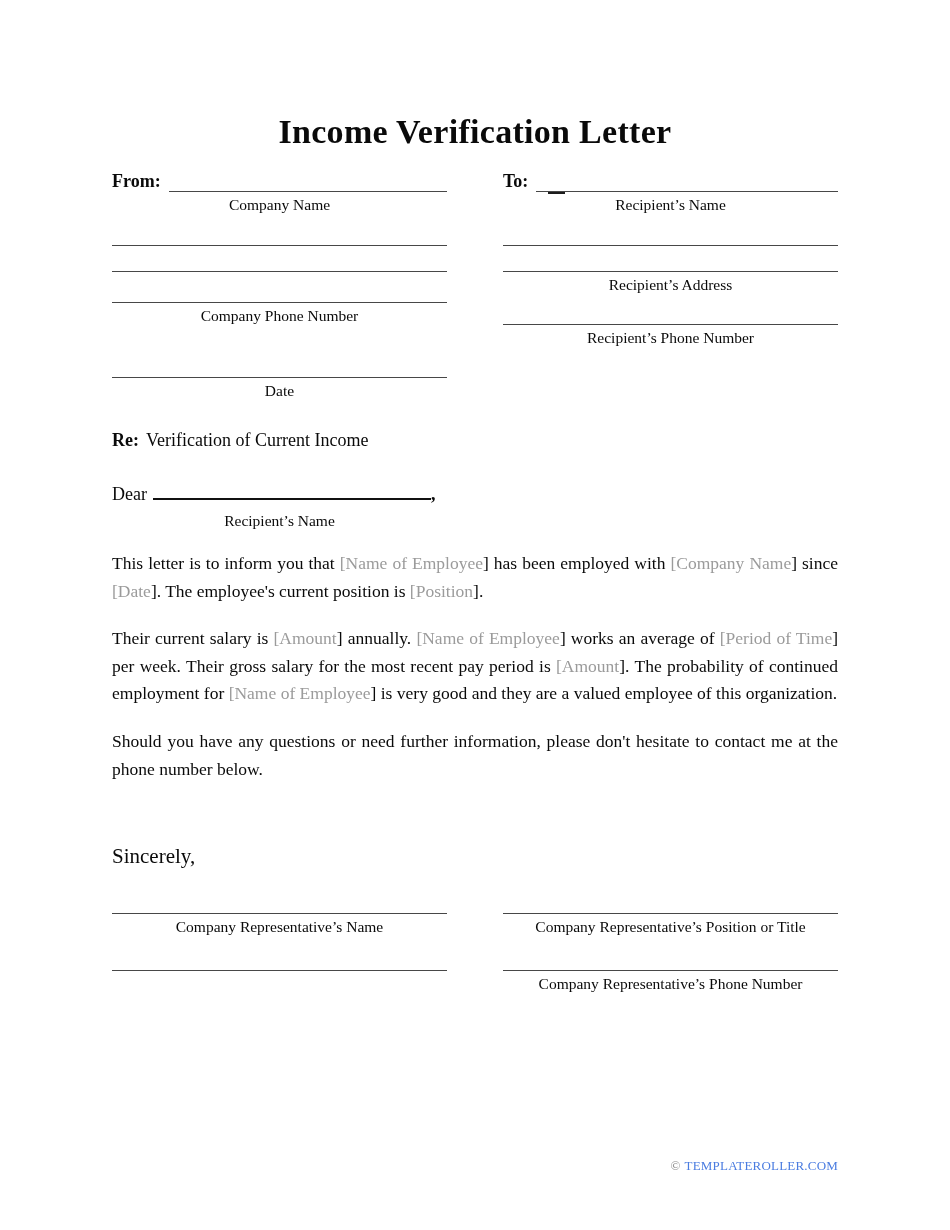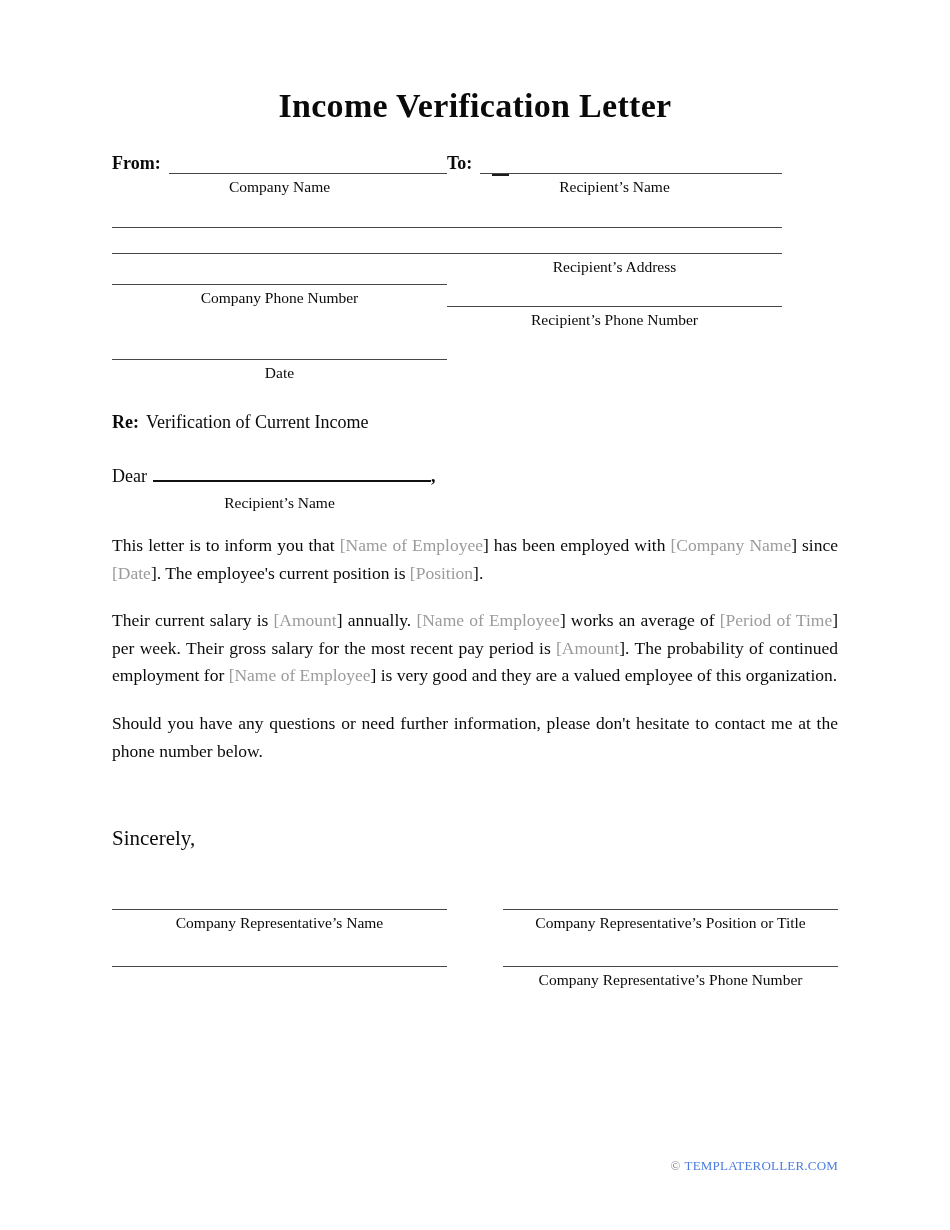--- a/index.html
+++ b/index.html
@@ -14,29 +14,29 @@
     width:950px;height:1230px;
     background:#ffffff;
     box-sizing:border-box;
     padding:0 112px;
     font-family:"Liberation Serif", serif;
     color:var(--ink);
     overflow:hidden;
   }
   .title{
     margin:0;
-    padding-top:84px;
+    padding-top:110px;
     text-align:center;
     font-size:34px;
     line-height:44px;
     font-weight:bold;
     letter-spacing:.3px;
   }
   
-  .fields{display:flex;margin-top:24px;}
+  .fields{display:flex;gap:56px;margin-top:16px;}
   .col{width:335px;}
   .fld-head{display:flex;align-items:flex-end;height:22px;font-size:18px;}
   .fld-label{font-weight:bold;white-space:nowrap;}
   .fld-line{flex:1;border-bottom:1.4px solid var(--line);margin-left:8px;position:relative;height:100%;}
   .bold-underscore{position:absolute;left:12px;bottom:-3px;width:17px;border-bottom:2.6px solid #1c1c1c;}
   .caption{font-size:15.5px;line-height:18px;text-align:center;margin-top:4px;}
   .plain-line{border-bottom:1.4px solid var(--line);}
   .h31{height:31px}.h25{height:25px}.h30{height:30px}.h52{height:52px}
   
   .re-line{margin-top:28px;font-size:18px;line-height:24px;}
@@ -50,21 +50,21 @@
   .body-par{
     margin:20px 0 0 0;
     font-size:17.5px;
     line-height:27.6px;
     text-align:justify;
   }
   .body-par .placeholder{color:var(--placeholder);}
   .closing{margin-top:60px;font-size:21px;line-height:26px;}
   
   .sig-row{display:flex;gap:56px;}
-  .sig-row-1{margin-top:56px;}
+  .sig-row-1{margin-top:42px;}
   .sig-row-2{margin-top:32px;}
   .sig-col{width:335px;}
   .sig-line{height:2px;border-bottom:1.4px solid var(--line);}
   
   .footer{
     position:absolute;
     right:112px;
     bottom:56px;
     font-family:Liberation Serif, serif;
     font-size:13px;

